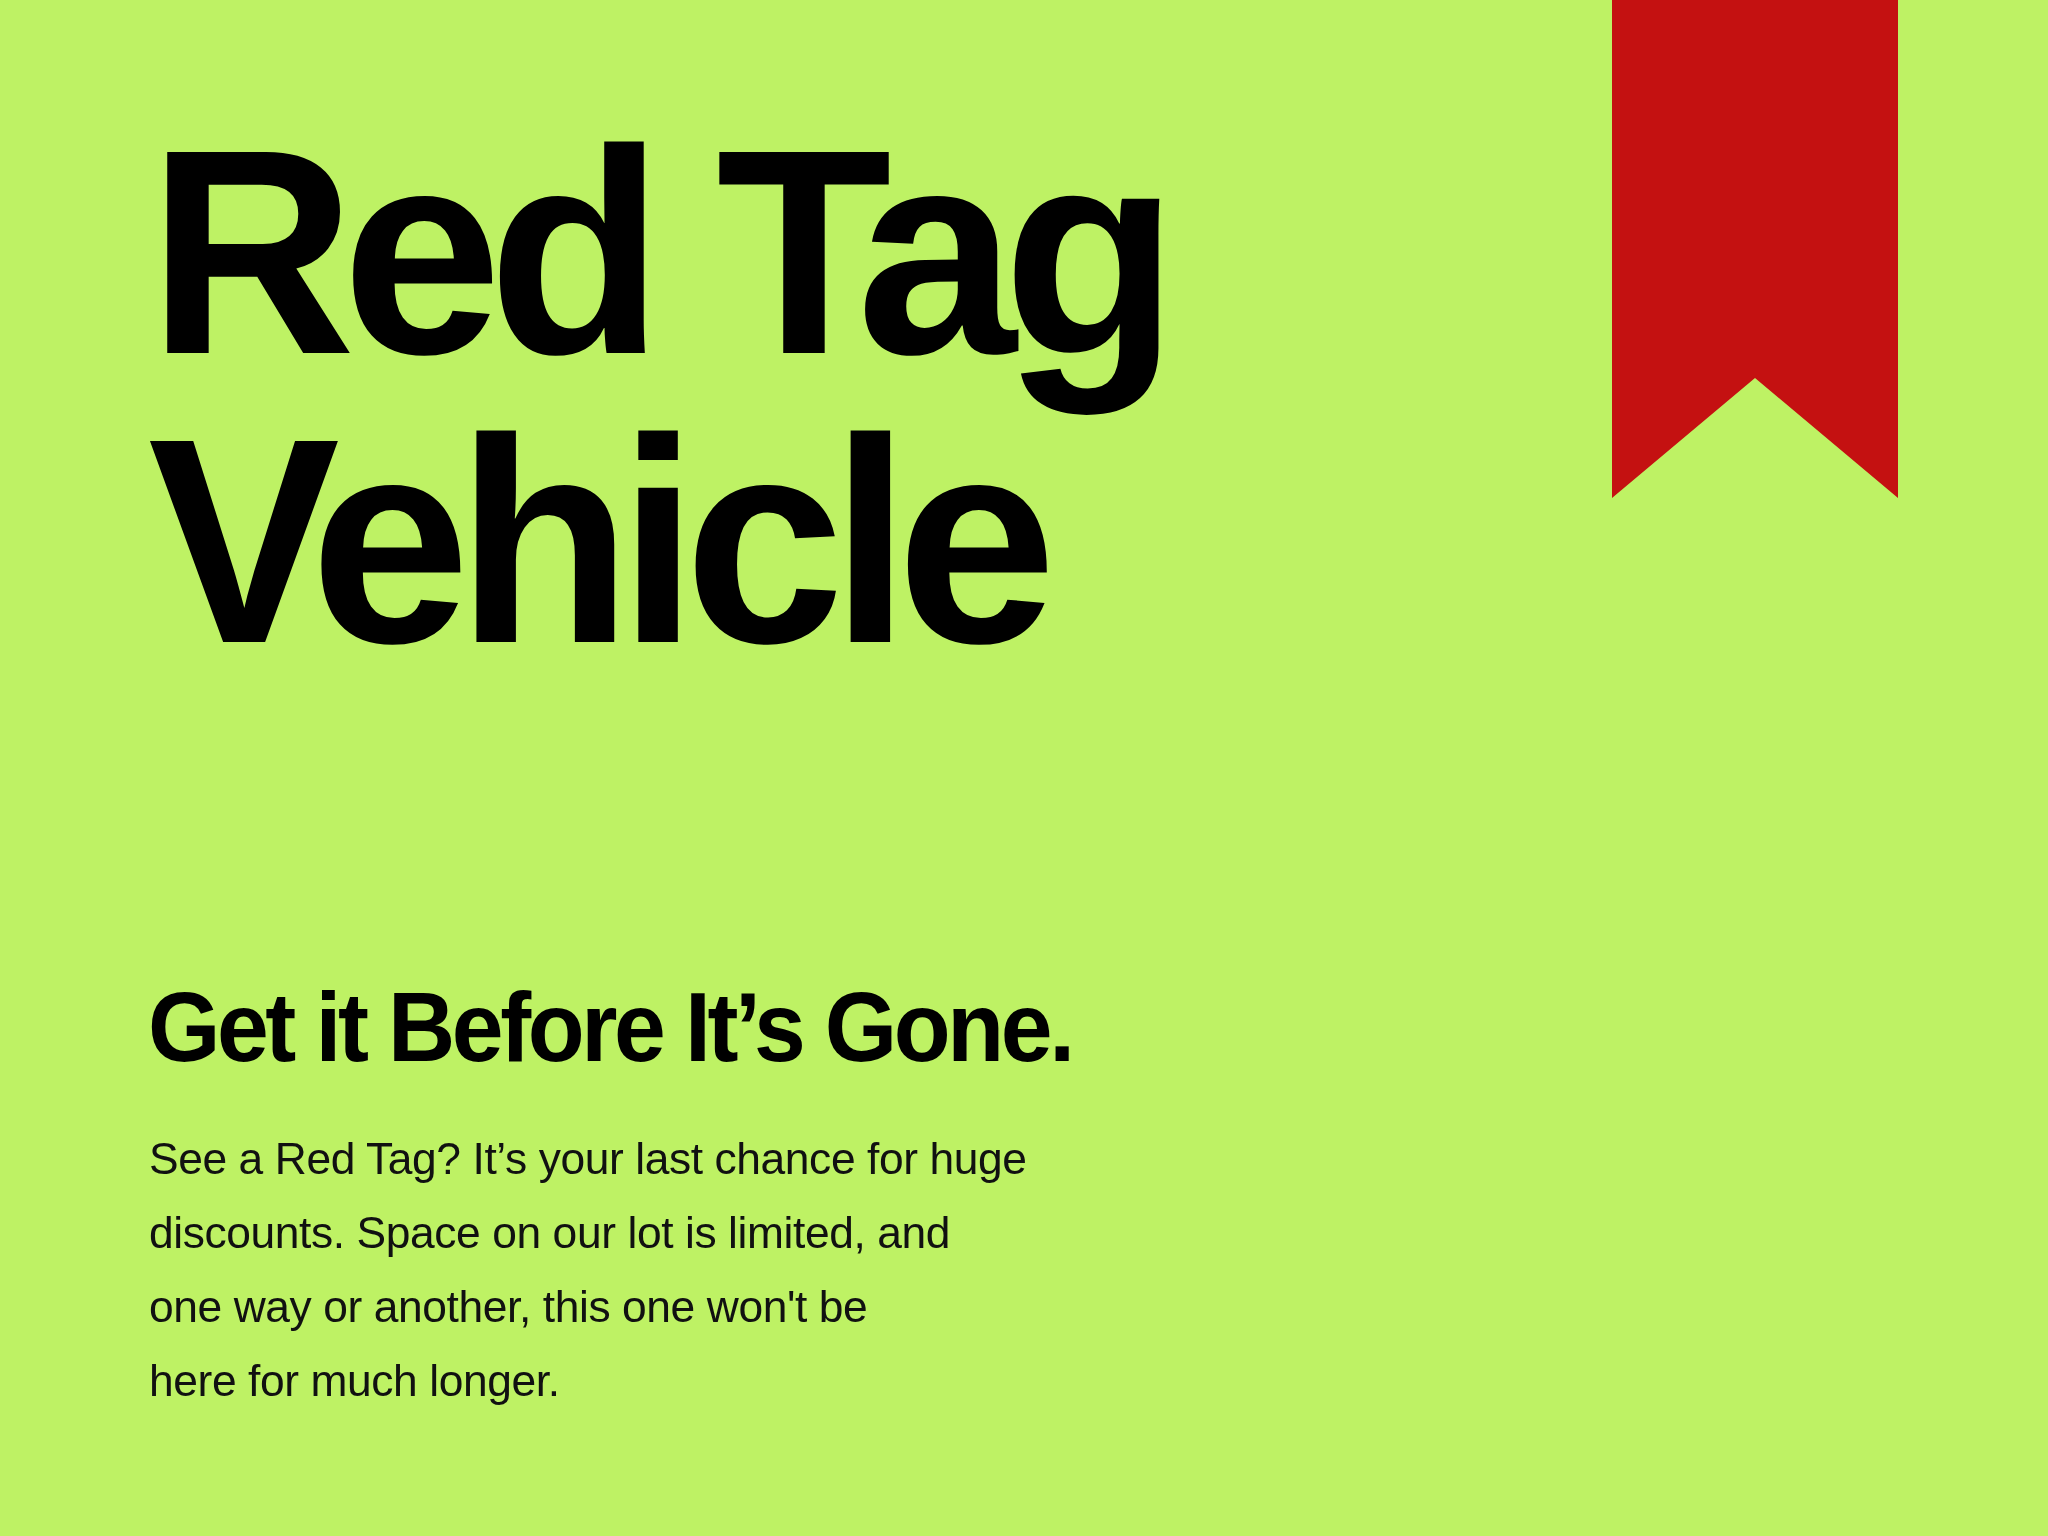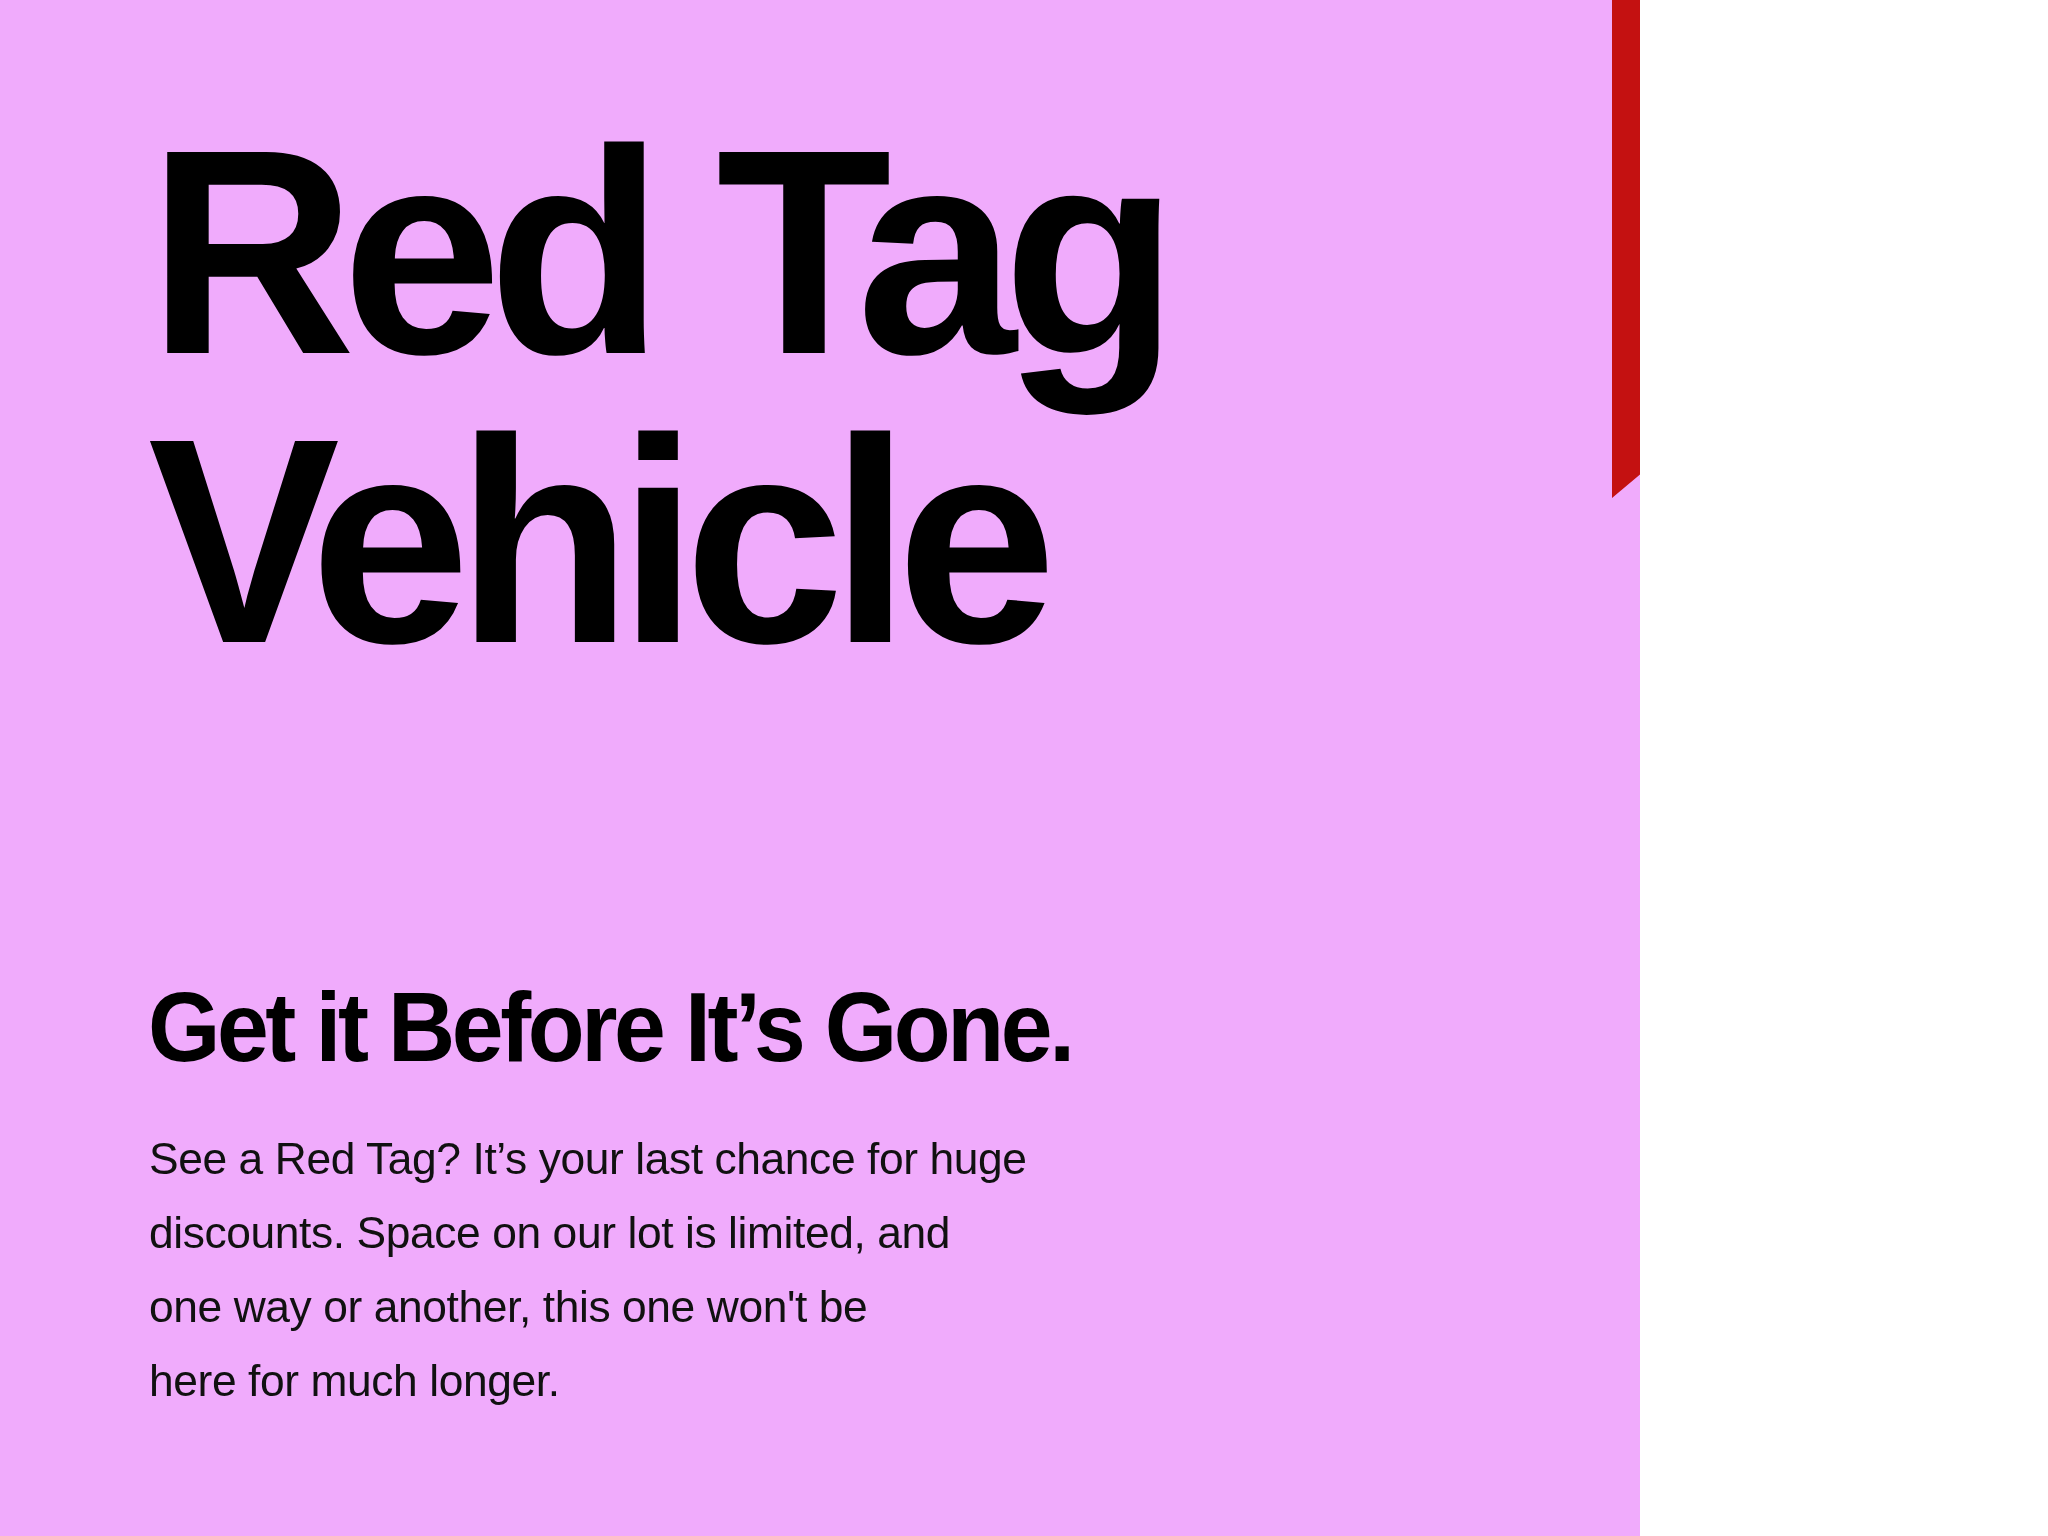--- a/index.html
+++ b/index.html
@@ -4,23 +4,23 @@
 <title>Red Tag Vehicle</title>
 <style>
   html, body {
     margin: 0;
     padding: 0;
     background: #ffffff;
   }
 
   #stage {
     position: relative;
-    width: 1640px;
+    width: 2048px;
     height: 1536px;
-    background: #f0abfc;
+    background: #bef264;
     overflow: hidden;
     font-family: "Liberation Sans", "DejaVu Sans", sans-serif;
     -webkit-font-smoothing: antialiased;
   }
 
   
   .ribbon-wrap {
     position: absolute;
     left: 1612px;
     top: 0px;

